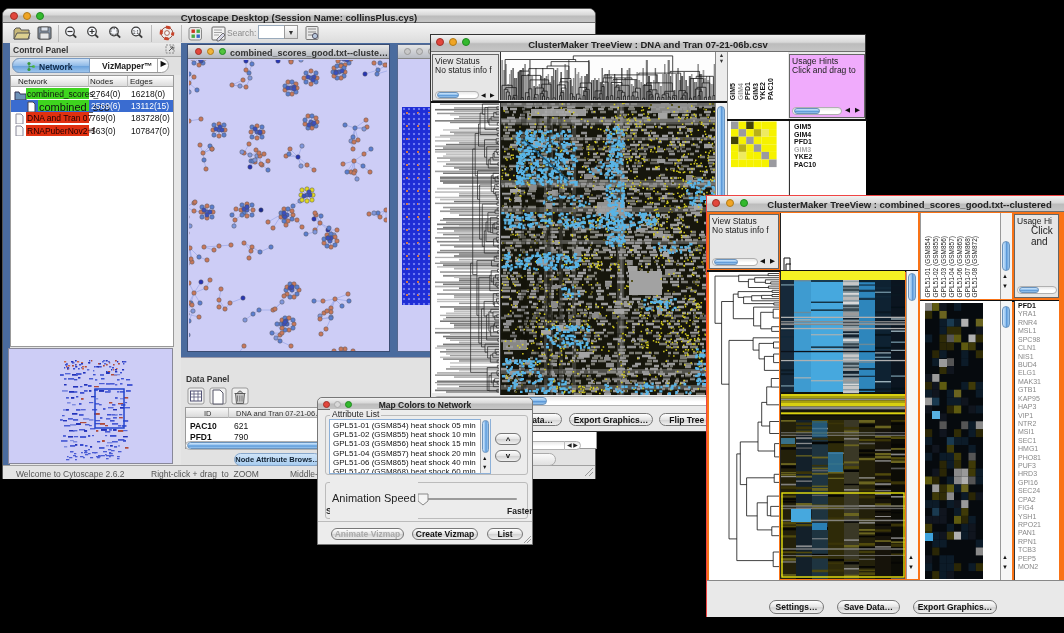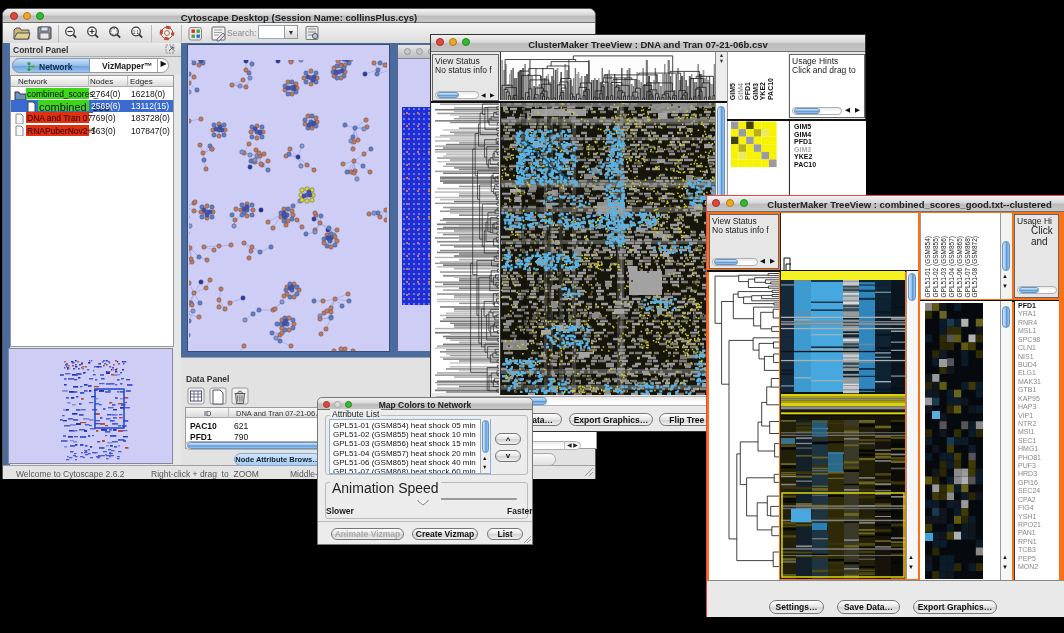--- a/index.html
+++ b/index.html
@@ -456,20 +456,28 @@
     <div class="lights">
         <i style="left:6px;width:7px;height:7px;background:#c8c8c8;border:1px solid #999"></i>
         <i style="left:18px;width:7px;height:7px;background:#c8c8c8;border:1px solid #999"></i>
         <i style="left:30px;width:7px;height:7px;background:#c8c8c8;border:1px solid #999"></i>
       </div>
   </div>
   <div class="ab" style="left:4px;top:62px;width:29px;height:198px;background:#1f2ed6;background-image:radial-gradient(circle at 2px 2px,#6d79f2 1px,rgba(0,0,0,0) 1.6px),radial-gradient(circle at 5px 6px,#d4764a 1px,rgba(0,0,0,0) 1.4px);background-size:5px 5px,11px 13px"></div>
 </div>
 
 <div class="ab" style="left:187px;top:44px;width:203px;height:308px;background:#cdcdf6;border:1.5px solid #3a4c72">
+  <div style="position:relative;height:14px;background:linear-gradient(180deg,#e8e8e8,#b2b6be);border-bottom:1px solid #777">
+    <div class="lights">
+        <i style="left:7px;width:7px;height:7px;background:#e2463c;border:1px solid #a03028"></i>
+        <i style="left:19px;width:7px;height:7px;background:#f0b43a;border:1px solid #b07a18"></i>
+        <i style="left:31px;width:7px;height:7px;background:#52c43e;border:1px solid #208a20"></i>
+      </div>
+    <div class="tt" style="top:2.5px;font-size:9px;color:#333;left:42px;width:auto;right:4px">combined_scores_good.txt--cluste…</div>
+  </div>
   <div class="ab" style="left:1px;top:15px;width:198px;height:291px;overflow:hidden">
       <svg width="198" height="292" viewBox="0 0 198 292">
         <path stroke="#9fabe8" stroke-width="0.8" fill="none" d="M10 -2L16 -2M10 -2L14 3M10 -2L10 5M10 -2L5 3M10 -2L3 -2M10 -2L5 -6M10 -2L10 -8M10 -2L14 -6M61 -5L69 -4M61 -5L63 4M63 4L60 13M61 -5L57 1M57 1L57 10M61 -5L66 -13M112 0L101 -6M101 -6L102 1M101 -6L110 -3M110 -3L102 2M102 2L94 -3M94 -3L89 1M94 -3L86 -11M155 -1L162 -1M155 -1L160 3M155 -1L156 5M155 -1L152 5M155 -1L149 1M155 -1L149 -3M155 -1L152 -7M155 -1L156 -7M155 -1L160 -5M-0 23L-0 14M-0 23L-7 19M-7 19L-15 14M-0 23L5 17M-0 23L-7 18M-0 23L-0 32M-0 23L8 30M-0 23L-4 29M-4 29L-12 35M61 18L57 27M57 27L43 25M43 25L51 26M43 25L54 20M122 18L128 18M122 18L127 22M122 18L122 24M122 18L117 22M122 18L115 18M122 18L117 13M122 18L122 11M122 18L127 13M176 14L189 10M189 10L185 3M189 10L198 5M198 5L191 3M198 5L212 5M212 5L209 12M212 5L210 15M210 15L201 10M201 10L196 5M201 10L188 14M12 59L0 61M0 61L-14 65M-14 65L-6 55M-6 55L-14 55M-6 55L-13 60M-13 60L-11 53M60 84L55 93M55 93L68 96M68 96L75 94M68 96L73 105M73 105L79 101M73 105L62 101M62 101L71 96M71 96L67 90M71 96L66 102M122 62L128 62M122 62L127 66M122 62L123 68M122 62L119 68M122 62L116 64M122 62L116 60M122 62L119 56M122 62L123 56M122 62L127 58M166 68L178 67M166 68L162 81M162 81L164 89M166 68L156 65M166 68L169 80M166 68L177 60M166 68L164 77M166 68L165 82M166 68L175 69M14 93L23 89M14 93L11 85M14 93L21 86M14 93L15 100M15 100L17 109M14 93L23 89M70 93L61 95M61 95L53 92M70 93L72 104M72 104L79 110M70 93L64 101M70 93L66 100M66 100L61 107M109 97L118 105M118 105L125 110M109 97L113 86M109 97L112 106M109 97L101 89M109 97L97 96M109 97L100 94M165 101L162 112M165 101L154 104M165 101L175 94M175 94L182 89M165 101L158 112M165 101L166 111M166 111L168 119M165 101L174 106M174 106L181 112M165 101L165 113M-3 147L5 143M-3 147L-13 145M-3 147L-14 152M-3 147L6 142M-3 147L-14 151M-14 151L-23 150M-3 147L-2 157M-2 157L1 166M-3 147L5 151M5 151L14 152M-3 147L-8 156M45 166L46 160M46 160L55 153M55 153L47 149M47 149L43 155M93 154L104 146M104 146L111 141M93 154L97 165M93 154L84 168M93 154L79 162M93 154L108 160M108 160L113 167M131 163L127 155M131 163L132 156M131 163L139 170M139 170L148 170M131 163L126 153M131 163L140 168M140 168L145 175M131 163L125 159M131 163L126 170M131 163L126 172M126 172L117 174M189 153L202 149M202 149L197 160M197 160L197 150M197 150L191 157M191 157L185 153M191 157L180 154M1 188L3 202M1 188L-12 191M1 188L-6 200M-6 200L-5 209M1 188L10 197M10 197L18 200M1 188L-2 173M-2 173L-8 167M1 188L2 199M1 188L-2 204M42 185L30 186M30 186L15 187M15 187L25 190M82 187L71 192M71 192L63 187M63 187L55 183M55 183L62 191M62 191L60 198M141 181L148 181M141 181L146 185M141 181L142 187M141 181L138 186M141 181L135 183M141 181L135 179M141 181L138 175M141 181L142 174M141 181L146 177M5 233L11 243M5 233L2 243M5 233L17 228M17 228L21 220M5 233L-0 243M5 233L12 222M5 233L-0 223M54 238L41 243M41 243L36 249M36 249L30 240M30 240L30 247M30 240L32 229M103 230L110 230M103 230L108 234M103 230L105 237M103 230L101 237M103 230L98 234M103 230L97 230M103 230L98 227M103 230L101 224M103 230L105 224M103 230L108 227M146 239L160 241M146 239L142 248M142 248L135 253M146 239L159 234M146 239L142 252M146 239L134 241M134 241L125 241M146 239L153 246M146 239L138 251M138 251L131 256M10 257L-2 254M-2 254L-5 248M-2 254L-0 261M-0 261L4 251M4 251L-5 252M-5 252L3 245M3 245L-8 249M56 260L64 254M64 254L70 250M70 250L84 250M84 250L93 242M93 242L95 236M93 242L86 249M98 264L105 264M98 264L104 268M98 264L100 270M98 264L96 270M98 264L93 268M98 264L92 264M98 264L93 260M98 264L96 258M98 264L100 258M98 264L104 260M142 257L131 259M131 259L142 258M142 258L137 269M137 269L132 274M-4 287L-10 281M-10 281L-1 275M-1 275L-6 270M-1 275L-7 266M55 286L49 294M49 294L53 305M53 305L52 316M52 316L47 327M47 327L48 320M47 327L41 319M41 319L51 323M51 323L51 316M102 286L91 281M91 281L83 273M83 273L91 275M83 273L93 273M93 273L87 278M93 273L88 264M156 289L148 298M148 298L145 291M148 298L159 297M159 297L164 291M159 297L152 289M152 289L153 298M153 298L155 309M155 309L162 305M30 70L36 70M30 70L35 75M30 70L30 76M30 70L25 75M30 70L24 70M30 70L25 65M30 70L30 64M30 70L35 65M68 72L74 72M68 72L73 77M68 72L68 78M68 72L63 77M68 72L62 72M68 72L63 67M68 72L68 66M68 72L73 67M18 152L24 152M18 152L23 157M18 152L18 158M18 152L13 157M18 152L12 152M18 152L13 147M18 152L18 146M18 152L23 147M58 150L64 150M58 150L63 155M58 150L58 156M58 150L53 155M58 150L52 150M58 150L53 145M58 150L58 144M58 150L63 145M98 155L104 155M98 155L103 159M98 155L99 161M98 155L95 161M98 155L92 157M98 155L92 153M98 155L95 149M98 155L99 149M98 155L103 151M102 28L108 28M102 28L107 32M102 28L103 34M102 28L99 34M102 28L96 30M102 28L96 26M102 28L99 22M102 28L103 22M102 28L107 24M150 12L156 12M150 12L155 16M150 12L152 18M150 12L148 18M150 12L145 16M150 12L144 12M150 12L145 8M150 12L148 6M150 12L152 6M150 12L155 8M118 135L124 135M118 135L123 140M118 135L118 141M118 135L113 140M118 135L112 135M118 135L113 130M118 135L118 129M118 135L123 130"></path>
         <circle cx="10" cy="-2" r="2.2" fill="#4763c8" stroke="#55555f" stroke-width="0.5"></circle>
         <circle cx="16" cy="-2" r="2.2" fill="#c8785a" stroke="#55555f" stroke-width="0.5"></circle>
         <circle cx="14" cy="3" r="2.2" fill="#5b7fd0" stroke="#55555f" stroke-width="0.5"></circle>
         <circle cx="10" cy="5" r="2.2" fill="#c8785a" stroke="#55555f" stroke-width="0.5"></circle>
         <circle cx="5" cy="3" r="2.2" fill="#5b7fd0" stroke="#55555f" stroke-width="0.5"></circle>
         <circle cx="3" cy="-2" r="2.2" fill="#c8785a" stroke="#55555f" stroke-width="0.5"></circle>
         <circle cx="5" cy="-6" r="2.2" fill="#5b7fd0" stroke="#55555f" stroke-width="0.5"></circle>
@@ -1053,21 +1061,21 @@
 
   <div class="ab" style="left:296px;top:17px;width:61px;height:49px;background:#fff;border-left:1px solid #999">
     <span class="vtx" style="position:absolute;left:1px;bottom:1px;font-size:7px">GIM5</span>
     <span class="vtx" style="position:absolute;left:8.5px;bottom:1px;font-size:7px;color:#999">GIM4</span>
     <span class="vtx" style="position:absolute;left:16px;bottom:1px;font-size:7px">PFD1</span>
     <span class="vtx" style="position:absolute;left:23.5px;bottom:1px;font-size:7px">GIM3</span>
     <span class="vtx" style="position:absolute;left:31px;bottom:1px;font-size:7px">YKE2</span>
     <span class="vtx" style="position:absolute;left:38.5px;bottom:1px;font-size:7px">PAC10</span>
   </div>
 
-  <div class="panel" style="left:358px;top:19px;width:76px;height:64px;background:#ffffff;border-color:#666">
+  <div class="panel" style="left:358px;top:19px;width:76px;height:64px;background:#f0abfc;border-color:#666">
     <span style="position:absolute;left:2px;top:1px;font-size:8.5px;color:#222">Usage Hints</span>
     <span style="position:absolute;left:2px;top:10px;font-size:8.5px;color:#222;white-space:nowrap">Click and drag to</span>
     <div class="trk ab" style="left:2px;top:52px;width:50px;height:8px"></div>
     <div class="aqh ab" style="left:4px;top:53px;width:26px;height:6px"></div>
     <span style="position:absolute;left:55px;top:51px;font-size:6.5px;color:#111">◀</span>
       <span style="position:absolute;left:65px;top:51px;font-size:6.5px;color:#111">▶</span>
   </div>
 
   <div class="ab" style="left:0;top:65.5px;width:296px;height:2px;background:#111"></div>
   <div class="ab" style="left:296px;top:66px;width:61px;height:17.5px;background:#fff;border-left:1px solid #999"></div>
@@ -1964,21 +1972,21 @@
   </div>
   <span style="position:absolute;left:12px;top:11px;font-size:8.5px;color:#222;background:#ececec;padding:0 2px;z-index:2">Attribute List</span>
   <div class="ab" style="left:7px;top:17px;width:203px;height:60px;border:1px solid #bbb;border-radius:3px"></div>
   <div class="ab" style="left:11px;top:21px;width:162px;height:55px;background:#fff;border:1.5px solid #8cb0d8;font-size:8px;color:#111;overflow:hidden;line-height:9.2px;padding:1px 0 0 3px;white-space:nowrap">GPL51-01 (GSM854) heat shock 05 min<br>GPL51-02 (GSM855) heat shock 10 min<br>GPL51-03 (GSM856) heat shock 15 min<br>GPL51-04 (GSM857) heat shock 20 min<br>GPL51-06 (GSM865) heat shock 40 min<br>GPL51-07 (GSM868) heat shock 60 min</div>
   <div class="ab" style="left:162px;top:21px;width:10px;height:54px;background:#eee;border-left:1px solid #aaa"></div>
   <div class="aqv ab" style="left:163.5px;top:22px;width:7px;height:33px"></div>
   <span class="ab" style="left:164px;top:57px;font-size:5.5px;color:#111">▲</span>
   <span class="ab" style="left:164px;top:66px;font-size:5.5px;color:#111">▼</span>
   <div class="btn" style="left:177px;top:35px;width:26px;height:12px;font-size:8px;line-height:13px">^</div>
   <div class="btn" style="left:177px;top:52px;width:26px;height:12px;font-size:8px;line-height:10px">v</div>
-  <span style="position:absolute;left:12px;top:78px;font-size:14px;color:#222;background:#ececec;padding:4px 2px;z-index:2">Animation Speed</span>
+  <span style="position:absolute;left:12px;top:78px;font-size:11px;color:#222;background:#ececec;padding:16px 2px;z-index:2">Animation Speed</span>
   <div class="ab" style="left:7px;top:84px;width:203px;height:37px;border:1px solid #bbb;border-radius:3px"></div>
   <div class="ab" style="left:18px;top:100px;width:181px;height:2px;background:#9a9a9a;border-radius:2px"></div>
   <svg width="14" height="14" style="position:absolute;left:98px;top:94px">
       <path d="M2 2h10v7l-5 4-5-4z" fill="#f4f4f4" stroke="#888"></path>
     </svg>
   <span style="position:absolute;left:8px;top:108px;font-size:8.5px;font-weight:bold;color:#222">Slower</span>
   <span style="position:absolute;left:189px;top:108px;font-size:8.5px;font-weight:bold;color:#222">Faster</span>
   <div class="ab" style="left:0;top:123px;width:100%;height:1px;background:#bbb"></div>
   <div class="btn" style="left:13px;top:130px;width:73px;height:12px;font-size:8.5px;line-height:11px;color:#aaa">Animate Vizmap</div>
   <div class="btn" style="left:94px;top:130px;width:66px;height:12px;font-size:8.5px;line-height:11px">Create Vizmap</div>

